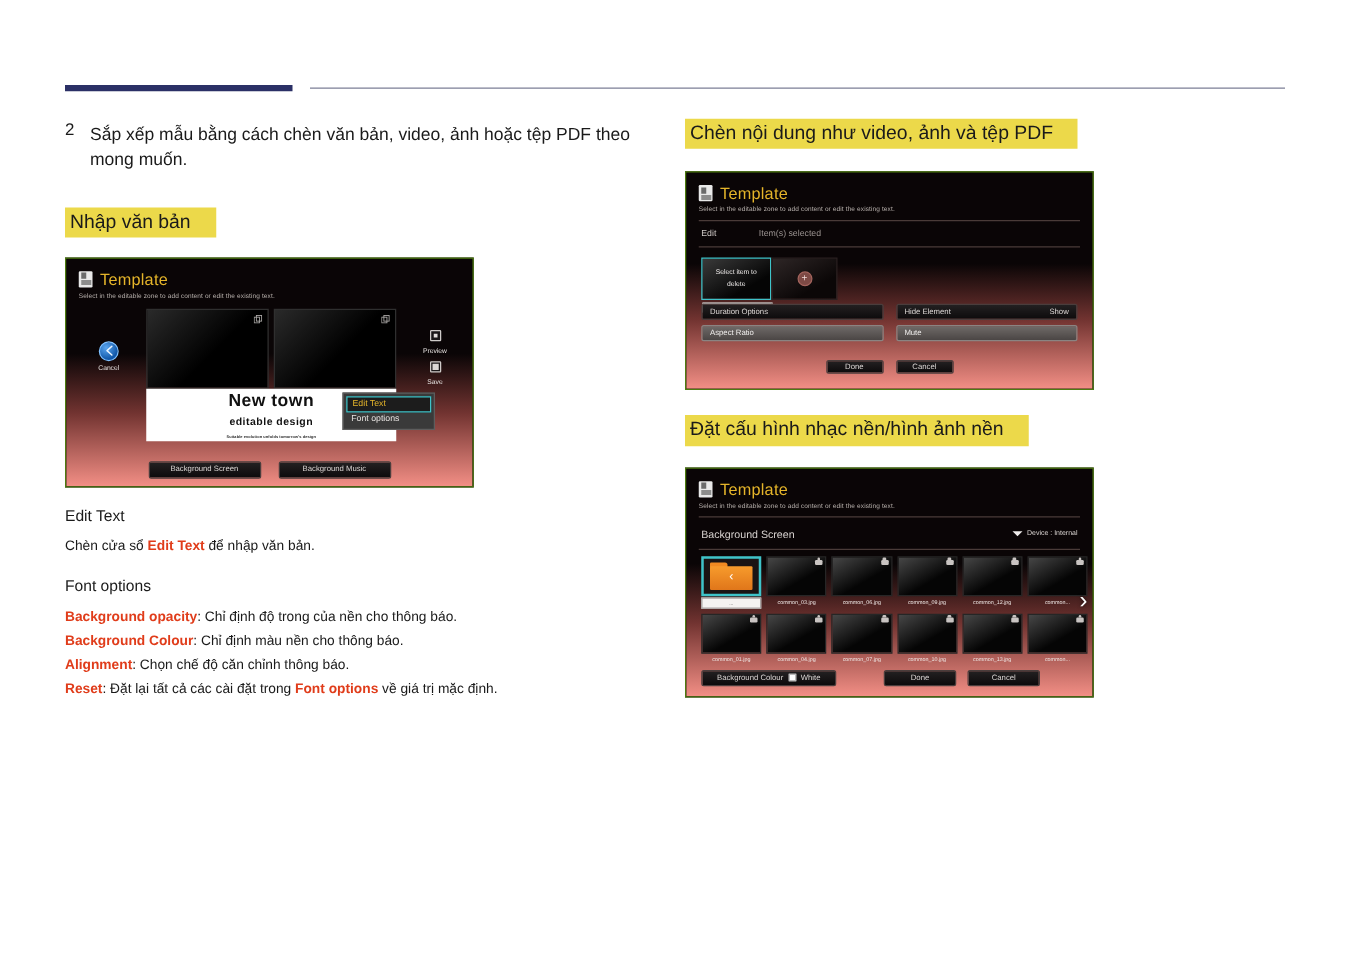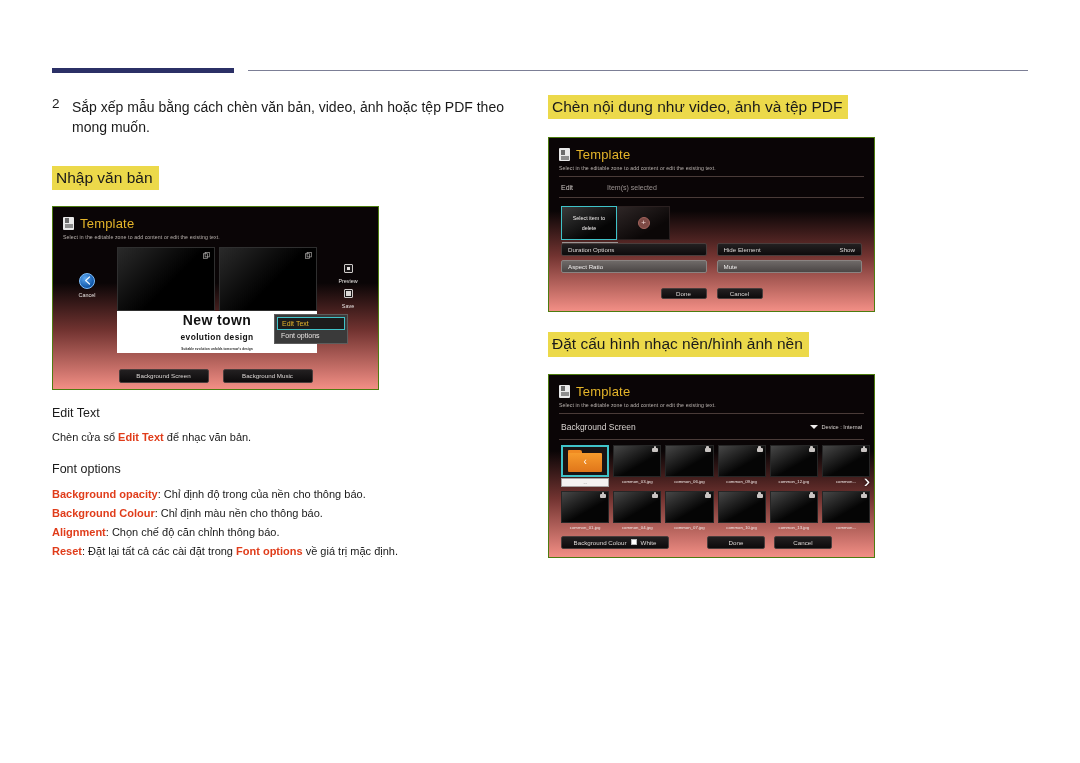--- a/index.html
+++ b/index.html
@@ -23,21 +23,21 @@
 
   .step-row { display:flex; align-items:flex-start; gap:10px; }
   .step-num { font-size:13.5px; color:#1a1a1a; line-height:1.35; min-width:10px; }
   .step-txt { font-size:14px; color:#1a1a1a; line-height:1.45; padding-top:2px; }
 
   .hl-head {
     display:inline-block;
     background:#ecd94a;
     color:#1a1a1a;
     font-size:15.5px;
-    padding:2px 6px 3px 4px;
+    padding:2px 20px 3px 4px;
     line-height:1.25;
     white-space:nowrap;
   }
   .head-gap-left  { margin-top:28px; }
   .head-gap-right { margin-top:0px; }
 
   
   .shot {
     position:relative;
     background:#0a0506;
@@ -285,21 +285,21 @@
             </svg>
           </div>
           <div class="zone" style="left:166px; width:98px; height:64px;">
             <svg class="corner-ic" viewBox="0 0 10 10">
               <rect x="0.5" y="2.5" width="6" height="6.5" fill="none" stroke="#d8d4d2" stroke-width="1"></rect>
               <rect x="3" y="0.5" width="6" height="6.5" fill="none" stroke="#d8d4d2" stroke-width="1"></rect>
             </svg>
           </div>
           <div class="white-zone" style="left:64px; top:64px; width:200px; height:42px;">
             <div class="wz-l1">New town</div>
-            <div class="wz-l2">evolution design</div>
+            <div class="wz-l2">editable design</div>
             <div class="wz-l3">Suitable evolution unfolds tomorrow's design</div>
           </div>
         </div>
 
         <div class="side-left">
           <div class="circ-back">
             <svg width="7" height="9" viewBox="0 0 7 9">
                 <path d="M5.5 1 L1.6 4.5 L5.5 8" fill="none" stroke="#eaf4ff" stroke-width="1.2" stroke-linecap="round" stroke-linejoin="round"></path>
               </svg>
           </div>
@@ -324,21 +324,21 @@
 
         <div class="bot-btns">
           <div class="btn">Background Screen</div>
           <div class="btn">Background Music</div>
         </div>
 
       </div>
     </div>
 
     <div class="sub-h">Edit Text</div>
-    <div class="para"><span>Chèn cửa sổ </span><span class="red">Edit Text</span><span> để nhạc văn bản.</span></div>
+    <div class="para"><span>Chèn cửa sổ </span><span class="red">Edit Text</span><span> để nhập văn bản.</span></div>
 
     <div class="sub-h">Font options</div>
     <div class="bullets">
       <div><span class="red">Background opacity</span><span>: Chỉ định độ trong của nền cho thông báo.</span></div>
       <div><span class="red">Background Colour</span><span>: Chỉ định màu nền cho thông báo.</span></div>
       <div><span class="red">Alignment</span><span>: Chọn chế độ căn chỉnh thông báo.</span></div>
       <div><span class="red">Reset</span><span>: Đặt lại tất cả các cài đặt trong </span><span class="red">Font options</span><span> về giá trị mặc định.</span></div>
     </div>
 
   </div>

